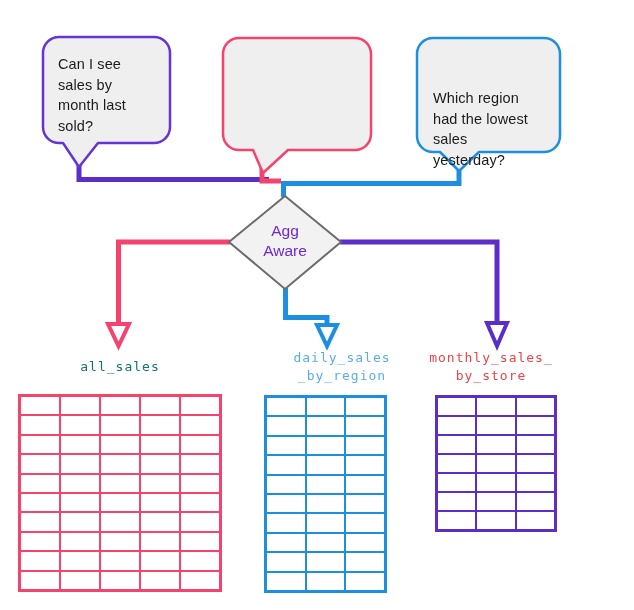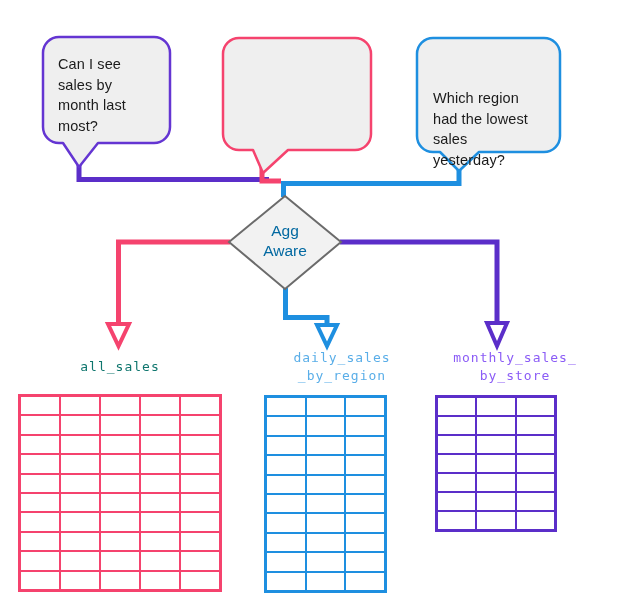--- a/index.html
+++ b/index.html
@@ -15,21 +15,21 @@
     position:absolute;
     white-space:pre-line;
     font-size:14.5px;line-height:20.5px;
     font-weight:500;color:#1b1b1b;
     letter-spacing:.1px;
   }
   .diamond-label{
     position:absolute;
     left:235px;top:221px;width:100px;
     text-align:center;white-space:pre-line;
-    font-size:15.5px;line-height:20px;font-weight:500;color:#0369a1;
+    font-size:15.5px;line-height:20px;font-weight:500;color:#6d28d9;
   }
   .tbl-label{
     position:absolute;
     text-align:center;white-space:pre-line;
     font-family:"DejaVu Sans Mono","Liberation Mono",monospace;
     font-size:13px;line-height:18px;font-weight:500;
     letter-spacing:1px;
   }
   .tbl{
     position:absolute;
@@ -64,33 +64,33 @@
     <path d="M 59 37 H 154 A 16 16 0 0 1 170 53 V 127 A 16 16 0 0 1 154 143 H 98 L 79 167 L 63 143 H 59 A 16 16 0 0 1 43 127 V 53 A 16 16 0 0 1 59 37 Z" stroke-width="2.5" stroke-linejoin="round" stroke="#6435d2" fill="#efefef"></path>
     <path d="M 239 38 H 355 A 16 16 0 0 1 371 54 V 134 A 16 16 0 0 1 355 150 H 288 L 263 173 L 253 150 H 239 A 16 16 0 0 1 223 134 V 54 A 16 16 0 0 1 239 38 Z" stroke-width="2.5" stroke-linejoin="round" stroke="#f5436e" fill="#efefef"></path>
     <path d="M 433 38 H 544 A 16 16 0 0 1 560 54 V 136 A 16 16 0 0 1 544 152 H 479 L 459 171 L 440 152 H 433 A 16 16 0 0 1 417 136 V 54 A 16 16 0 0 1 433 38 Z" stroke-width="2.5" stroke-linejoin="round" stroke="#1e8fe0" fill="#efefef"></path>
 
     <polygon points="285,196 341,242 285,289 229,242" stroke-width="2" stroke-linejoin="miter" fill="#f2f2f2" stroke="#6b6b6b"></polygon>
   </svg>
 
   <div class="bubble-text" style="left:58px;top:54px;width:102px;">Can I see
 sales by
 month last
-most?</div>
+sold?</div>
   <div class="bubble-text" style="left:433px;top:57px;width:122px;margin-top:31px;">Which region
 had the lowest
 sales
 yesterday?</div>
 
   <div class="diamond-label">Agg
 Aware</div>
 
   <div class="tbl-label" style="left: 18px; top: 358px; width: 204px; color: #0f766e;">all_sales</div>
   <div class="tbl-label" style="left: 274px; top: 349px; width: 136px; color: rgb(90, 174, 232);">daily_sales
 _by_region</div>
-  <div class="tbl-label" style="left: 447px; top: 349px; width: 136px; color: #8b5cf6;">monthly_sales_
+  <div class="tbl-label" style="left: 423px; top: 349px; width: 136px; color: #ef4444;">monthly_sales_
 by_store</div>
 
   <div class="tbl" style="left: 18px; top: 394px; width: 204px; height: 198px; background: rgb(245, 67, 110); grid-template-columns: repeat(5, 1fr); grid-template-rows: repeat(10, 1fr);">
       <div class="cell"></div>
       <div class="cell"></div>
       <div class="cell"></div>
       <div class="cell"></div>
       <div class="cell"></div>
       <div class="cell"></div>
       <div class="cell"></div>

